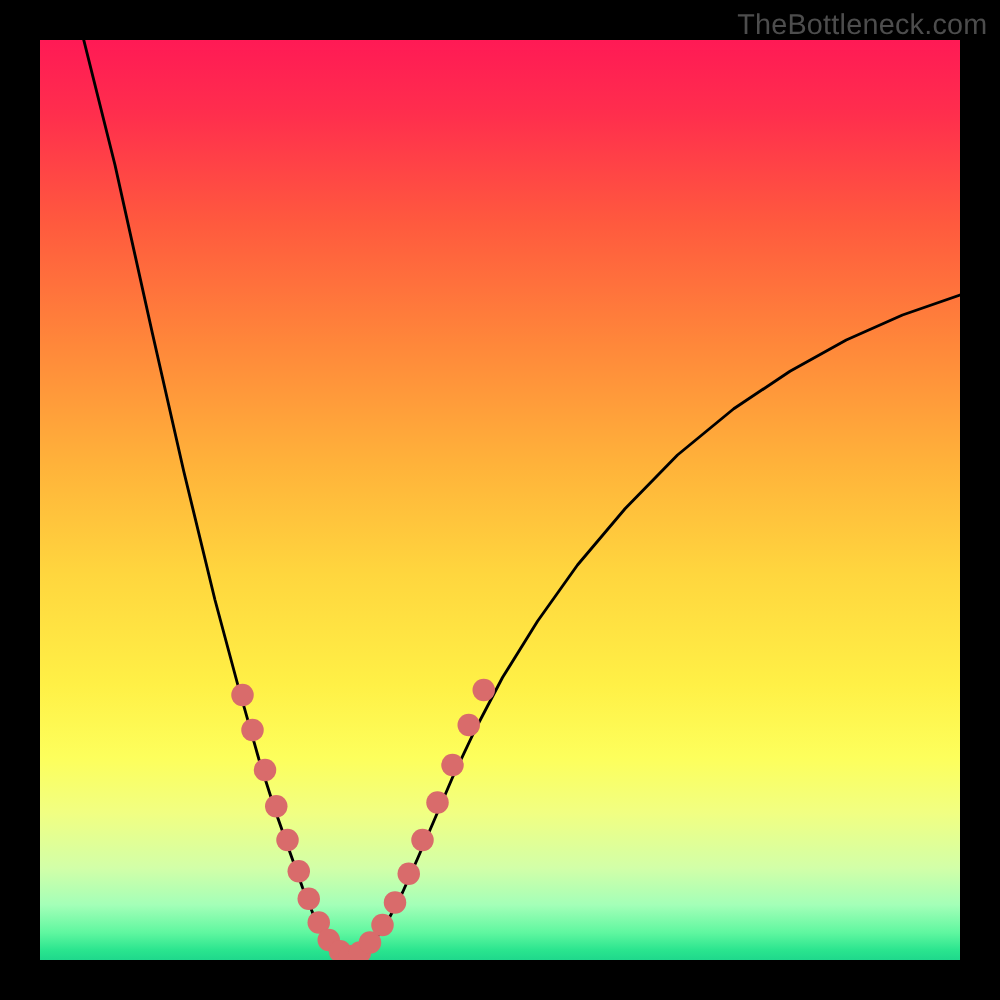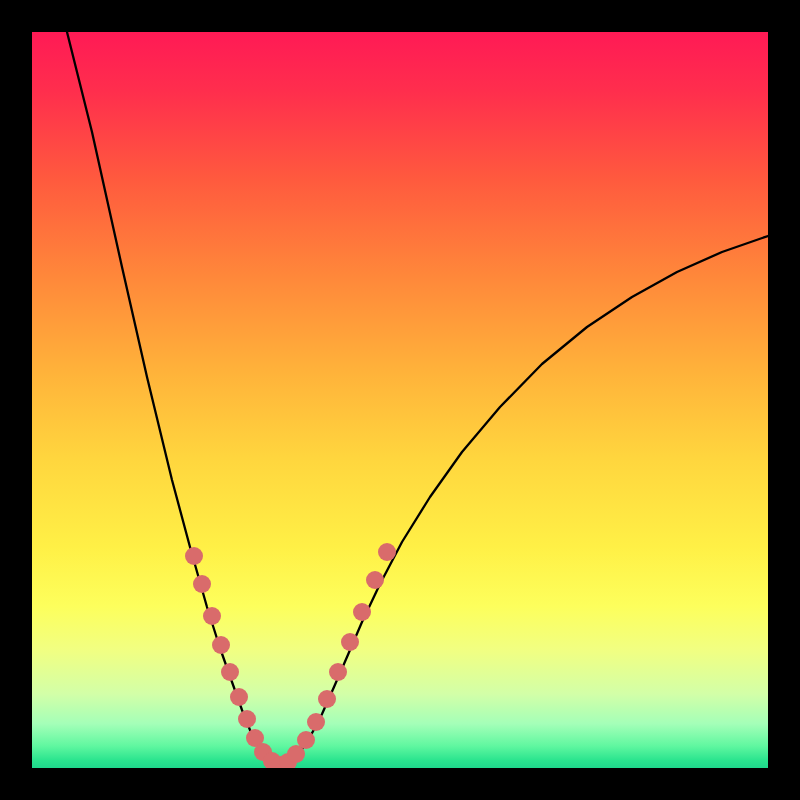--- a/index.html
+++ b/index.html
@@ -67,20 +67,21 @@
     top: 0;
     width: 100%;
     height: 100%;
     overflow: visible;
   }
 </style>
 </head>
 <body>
 
 <div class="frame">
+  <div class="watermark">TheBottleneck.com</div>
 
   <div class="plot-area">
     <div class="gradient"></div>
 
     <svg class="curve" viewBox="0 0 736 736" preserveAspectRatio="none">
       <path id="curve-left" fill="none" d="M 35 0 L 60 100 L 90 235 L 115 345 L 140 448 L 158 515 L 175 575 L 188 616 L 200 650 L 210 678 L 218 698 L 225 712 L 232 722 L 240 730 L 248 734" stroke="#000000" stroke-width="2.3" stroke-linecap="round" stroke-linejoin="round"></path>
       <path id="curve-right" fill="none" d="M 248 734 L 258 730 L 268 720 L 278 705 L 290 682 L 302 655 L 315 625 L 330 590 L 348 552 L 370 510 L 398 465 L 430 420 L 468 375 L 510 332 L 555 295 L 600 265 L 645 240 L 690 220 L 736 204" stroke="#000000" stroke-width="2.3" stroke-linecap="round" stroke-linejoin="round"></path>
       <g id="dots">
           <circle cx="162" cy="524" r="9" fill="#d96b6b"></circle>
           <circle cx="170" cy="552" r="9" fill="#d96b6b"></circle>

